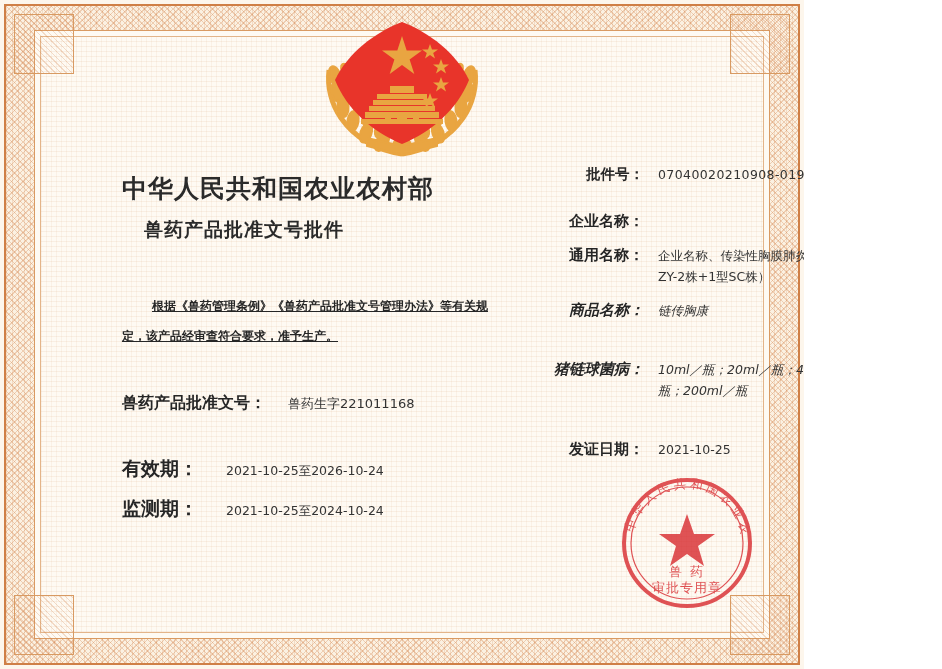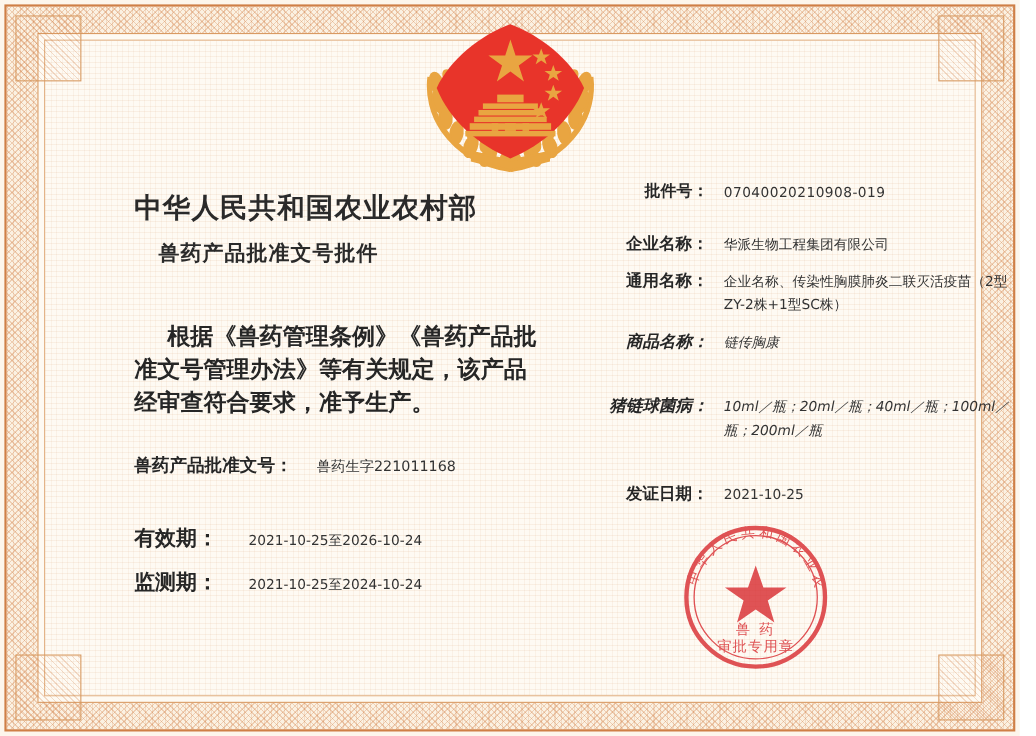--- a/index.html
+++ b/index.html
@@ -5,21 +5,21 @@
   html, body {
     margin: 0;
     padding: 0;
     background: #ffffff;
   }
   body {
     font-family: "DejaVu Sans", "Liberation Sans", sans-serif;
   }
   #certificate {
     position: relative;
-    width: 927px;
+    width: 804px;
     height: 669px;
     overflow: hidden;
     background: #fdf6ec;
   }
 
   
   .border-outer {
     position: absolute;
     left: 4px; top: 4px; right: 4px; bottom: 4px;
     background:
@@ -107,29 +107,30 @@
     margin-top: 12px;
     margin-left: 22px;
     font-size: 19px;
     font-weight: bold;
     color: #2a2a2a;
     letter-spacing: 1px;
     white-space: nowrap;
   }
   .statement {
     margin-top: 48px;
-    font-size: 21px;
+    font-size: 12px;
     font-weight: bold;
     line-height: 30px;
     color: #262626;
     width: 370px;
     text-indent: 30px;
+    text-decoration: underline;
   }
   .approval-row {
-    margin-top: 32px;
+    margin-top: 42px;
     display: flex;
     align-items: baseline;
   }
   .approval-label {
     font-size: 16px;
     font-weight: bold;
     color: #262626;
     white-space: nowrap;
   }
   .approval-value {
@@ -310,21 +311,20 @@
 
     <div class="col-right">
 
       <div class="field id-row">
         <span class="field-label">批件号：</span>
         <span class="field-value">07040020210908-019</span>
       </div>
 
       <div class="field">
         <span class="field-label">企业名称：</span>
-        <span class="field-value">华派生物工程集团有限公司</span>
       </div>
 
 
       <div class="field">
         <span class="field-label">通用名称：</span>
         <span class="field-value">企业名称、传染性胸膜肺炎二联灭活疫苗（2型ZY-2株+1型SC株）</span>
       </div>
 
       <div class="field tight">
         <span class="field-label">商品名称：</span>

